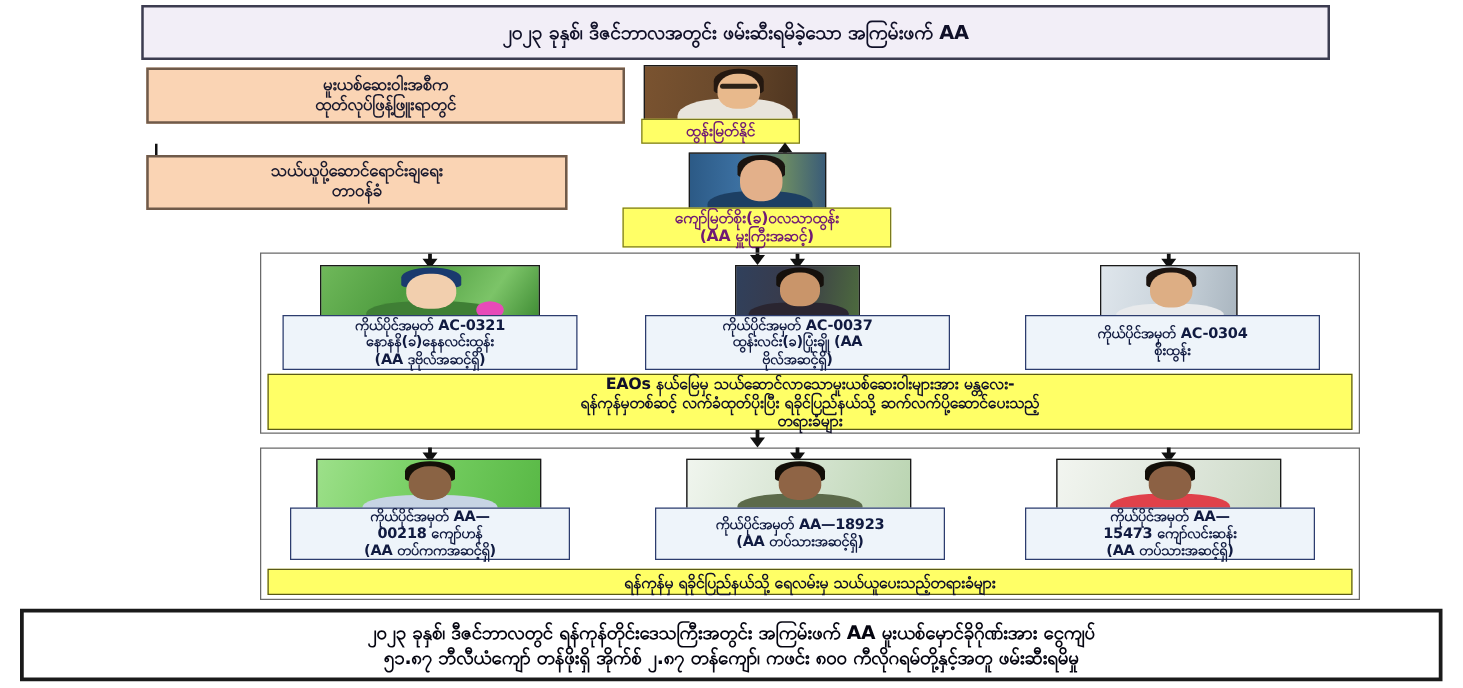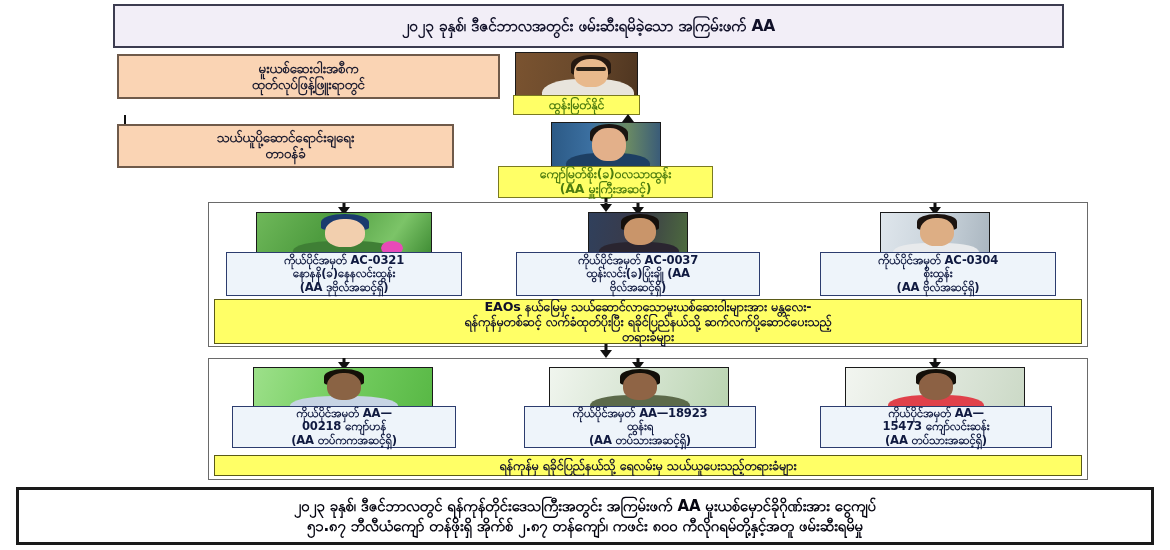--- a/index.html
+++ b/index.html
@@ -48,21 +48,21 @@
     background: #fad4b4;
     border: 2px solid #6f5a4a;
     color: #1a1a2e;
     font-size: 13.5px;
     padding: 2px 6px;
   }
 
   .yellow-label {
     background: #ffff66;
     border: 1px solid #7a7a20;
-    color: #4d7c0f;
+    color: #701a75;
     font-size: 12.5px;
     padding: 1px 4px;
   }
 
   .yellow-band {
     background: #ffff66;
     border: 1px solid #5a5a18;
     color: #10102a;
     font-size: 12.7px;
     padding: 2px 10px;
@@ -249,21 +249,20 @@
   <div class="photo" style="left:880px; top:212px; width:110px; height:44px;">
     <div class="sky" style="background:linear-gradient(100deg,#dfe6ec 0%,#c8d2da 55%,#aab6c0 100%);"></div>
     <div class="torso" style="left:12px; top:30px; width:86px; height:22px; background:#e8eaec;"></div>
     <div class="hair" style="left:36px; top:1px; width:40px; height:16px; background:#1c1410;"></div>
     <div class="head" style="left:39px; top:5px; width:34px; height:28px; background:#ddae84;"></div>
   </div>
   <div class="box pale-box" style="left:820px; top:252px; width:236px; height:44px;">
     <span>
       <span>ကိုယ်ပိုင်အမှတ် AC-0304</span>
       <span>စိုးထွန်း</span>
-      <span>(AA ဗိုလ်အဆင့်ရှိ)</span>
     </span>
   </div>
 
   <div class="box yellow-band" style="left:214px; top:299px; width:868px; height:45px;">
     <span>
       <span>EAOs နယ်မြေမှ သယ်ဆောင်လာသောမူးယစ်ဆေးဝါးများအား မန္တလေး-</span>
       <span>ရန်ကုန်မှတစ်ဆင့် လက်ခံထုတ်ပိုးပြီး ရခိုင်ပြည်နယ်သို့ ဆက်လက်ပို့ဆောင်ပေးသည့်</span>
       <span>တရားခံများ</span>
     </span>
   </div>
@@ -299,21 +298,20 @@
   </div>
   <div class="photo" style="left:549px; top:367px; width:180px; height:44px;">
     <div class="sky" style="background:linear-gradient(110deg,#f0f5ee 0%,#dce8d8 40%,#b9d4b0 100%);"></div>
     <div class="torso" style="left:40px; top:27px; width:100px; height:25px; background:#5c6a4a;"></div>
     <div class="hair" style="left:70px; top:1px; width:40px; height:16px; background:#120e08;"></div>
     <div class="head" style="left:73px; top:5px; width:34px; height:27px; background:#8f6445;"></div>
   </div>
   <div class="box pale-box" style="left:524px; top:406px; width:232px; height:42px;">
     <span>
       <span>ကိုယ်ပိုင်အမှတ် AA—18923</span>
-      <span>ထွန်းရ</span>
       <span>(AA တပ်သားအဆင့်ရှိ)</span>
     </span>
   </div>
 
   <div class="arrow" style="left:928px; top:358px; width:14px; height:12px;">
     <div class="stem" style="top:0; height:6px;"></div>
     <div class="headd" style="top:4px;"></div>
   </div>
   <div class="photo" style="left:845px; top:367px; width:180px; height:44px;">
     <div class="sky" style="background:linear-gradient(110deg,#f2f5f0 0%,#e2e9df 45%,#cbd9c6 100%);"></div>

